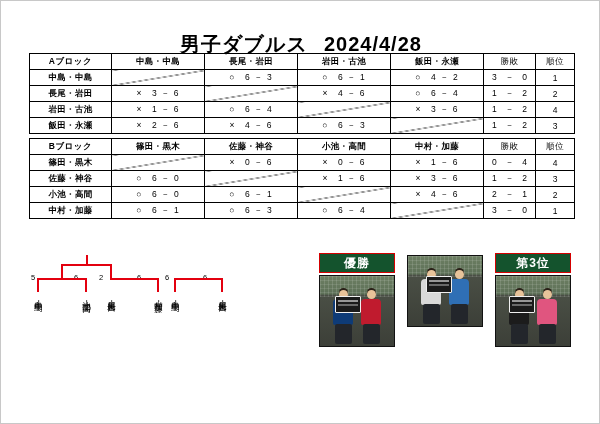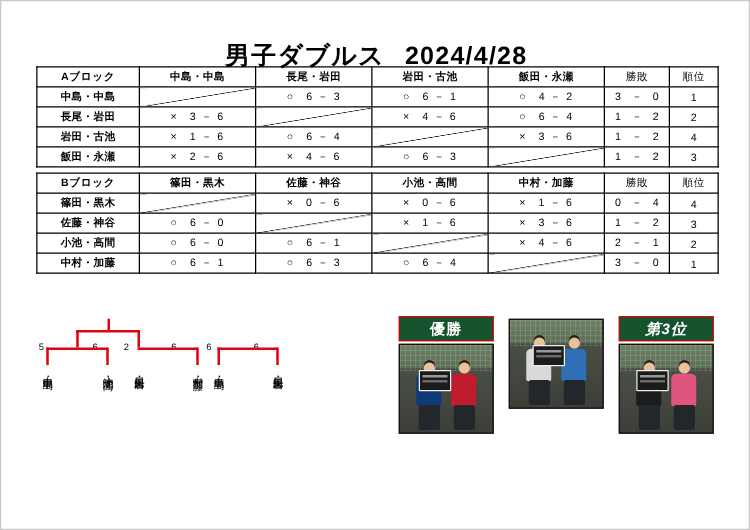--- a/index.html
+++ b/index.html
@@ -410,21 +410,21 @@
         </div>
         <div class="person" style="left:38px;">
           <div class="head"></div>
           <div class="body" style="background:#2f6fb5;"></div>
           <div class="legs"></div>
         </div>
         <div class="board" style="left:40%;"></div>
       </div>
     </div>
 
-    <div class="photo-block" style="left:176px;font-style:italic;">
+    <div class="photo-block" style="left:176px;">
       <div class="ribbon">第3位</div>
       <div class="photo">
         <div class="court"></div>
         <div class="fence"></div>
         <div class="person" style="left:10px;">
           <div class="head"></div>
           <div class="body" style="background:#1c1c1c;"></div>
           <div class="legs"></div>
         </div>
         <div class="person" style="left:38px;">

